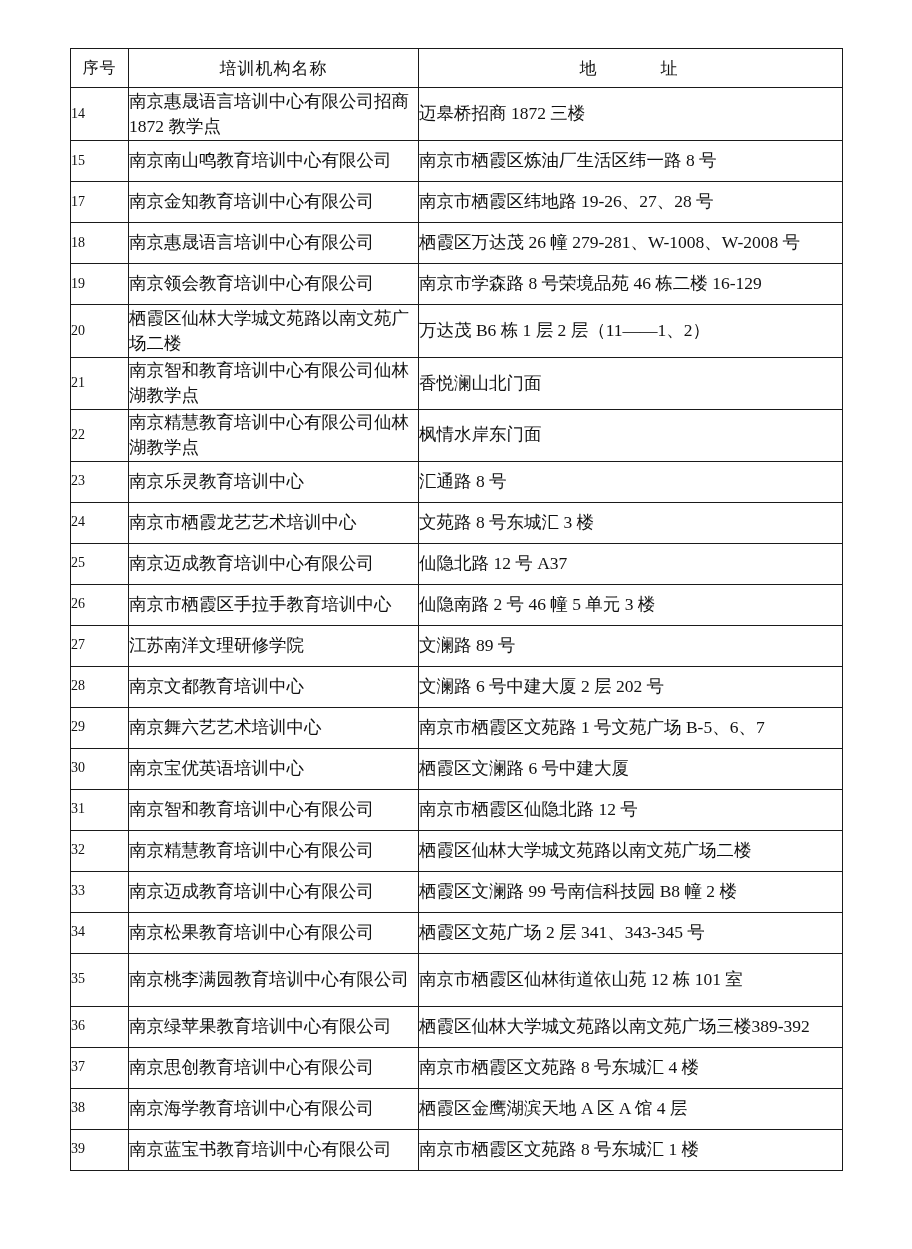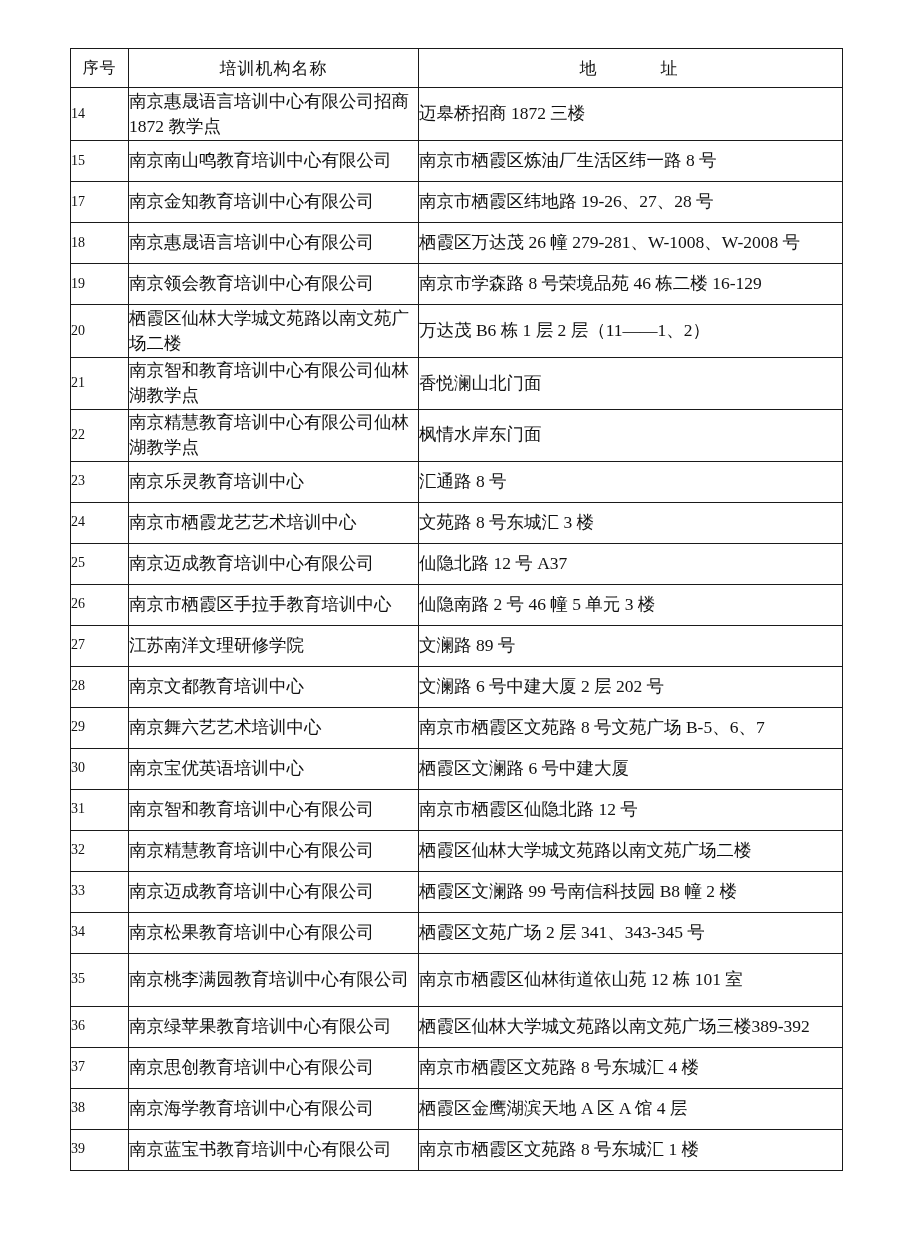--- a/index.html
+++ b/index.html
@@ -161,21 +161,21 @@
             <td class="addr">文澜路 89 号</td>
           </tr>
           <tr class="r1">
             <td class="no">28</td>
             <td class="name">南京文都教育培训中心</td>
             <td class="addr">文澜路 6 号中建大厦 2 层 202 号</td>
           </tr>
           <tr class="r1">
             <td class="no">29</td>
             <td class="name">南京舞六艺艺术培训中心</td>
-            <td class="addr">南京市栖霞区文苑路 8 号文苑广场 B-5、6、7</td>
+            <td class="addr">南京市栖霞区文苑路 1 号文苑广场 B-5、6、7</td>
           </tr>
           <tr class="r1">
             <td class="no">30</td>
             <td class="name">南京宝优英语培训中心</td>
             <td class="addr">栖霞区文澜路 6 号中建大厦</td>
           </tr>
           <tr class="r1">
             <td class="no">31</td>
             <td class="name">南京智和教育培训中心有限公司</td>
             <td class="addr">南京市栖霞区仙隐北路 12 号</td>

